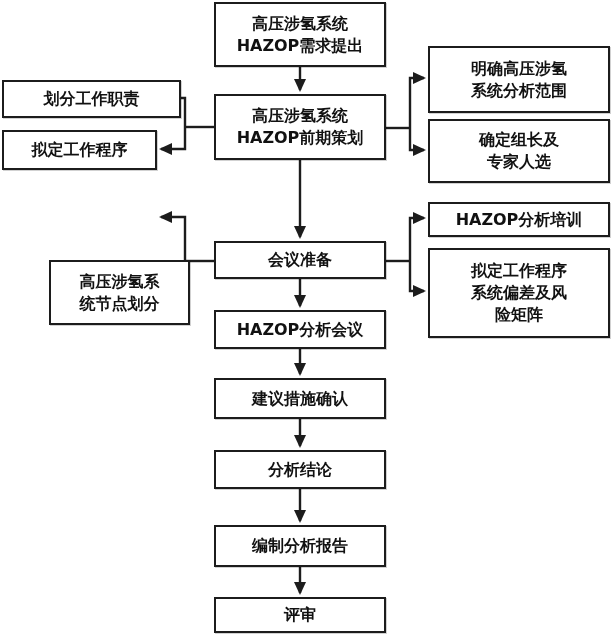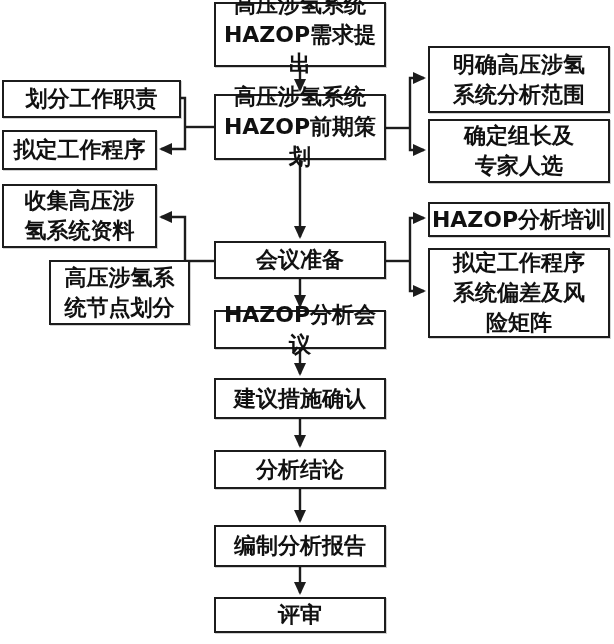--- a/index.html
+++ b/index.html
@@ -39,21 +39,21 @@
   .node {
     position: absolute;
     box-sizing: border-box;
     background: var(--box_bg);
     border: 2px solid var(--line);
     color: var(--text);
     display: flex;
     align-items: center;
     justify-content: center;
     text-align: center;
-    font-size: 22px;
+    font-size: 16px;
     font-weight: 700;
     line-height: 1.36;
     white-space: pre-line;
     box-shadow: 1px 1px 0 rgba(0,0,0,0.18);
   }
 </style>
 </head>
 <body>
 
 <div class="canvas">
@@ -96,22 +96,20 @@
 HAZOP前期策划</div>
   <div class="node" style="left:214px; top:241px; width:172px; height:38px;">会议准备</div>
   <div class="node" style="left:214px; top:310px; width:172px; height:39px;">HAZOP分析会议</div>
   <div class="node" style="left:214px; top:378px; width:172px; height:41px;">建议措施确认</div>
   <div class="node" style="left:214px; top:450px; width:172px; height:39px;">分析结论</div>
   <div class="node" style="left:214px; top:525px; width:172px; height:42px;">编制分析报告</div>
   <div class="node" style="left:214px; top:597px; width:172px; height:36px;">评审</div>
 
   <div class="node" style="left:2px; top:80px;  width:179px; height:38px;">划分工作职责</div>
   <div class="node" style="left:2px; top:130px; width:155px; height:40px;text-align:center;">拟定工作程序</div>
-  <div class="node" style="left:2px; top:184px; width:155px; height:64px;">收集高压涉
-氢系统资料</div>
   <div class="node" style="left:2px; top:260px; width:141px; height:65px;margin-left:47px;">高压涉氢系
 统节点划分</div>
 
   <div class="node" style="left:428px; top:46px;  width:182px; height:67px;">明确高压涉氢
 系统分析范围</div>
   <div class="node" style="left:428px; top:119px; width:182px; height:64px;">确定组长及
 专家人选</div>
   <div class="node" style="left:428px; top:202px; width:182px; height:35px;">HAZOP分析培训</div>
   <div class="node" style="left:428px; top:248px; width:182px; height:90px;">拟定工作程序
 系统偏差及风

